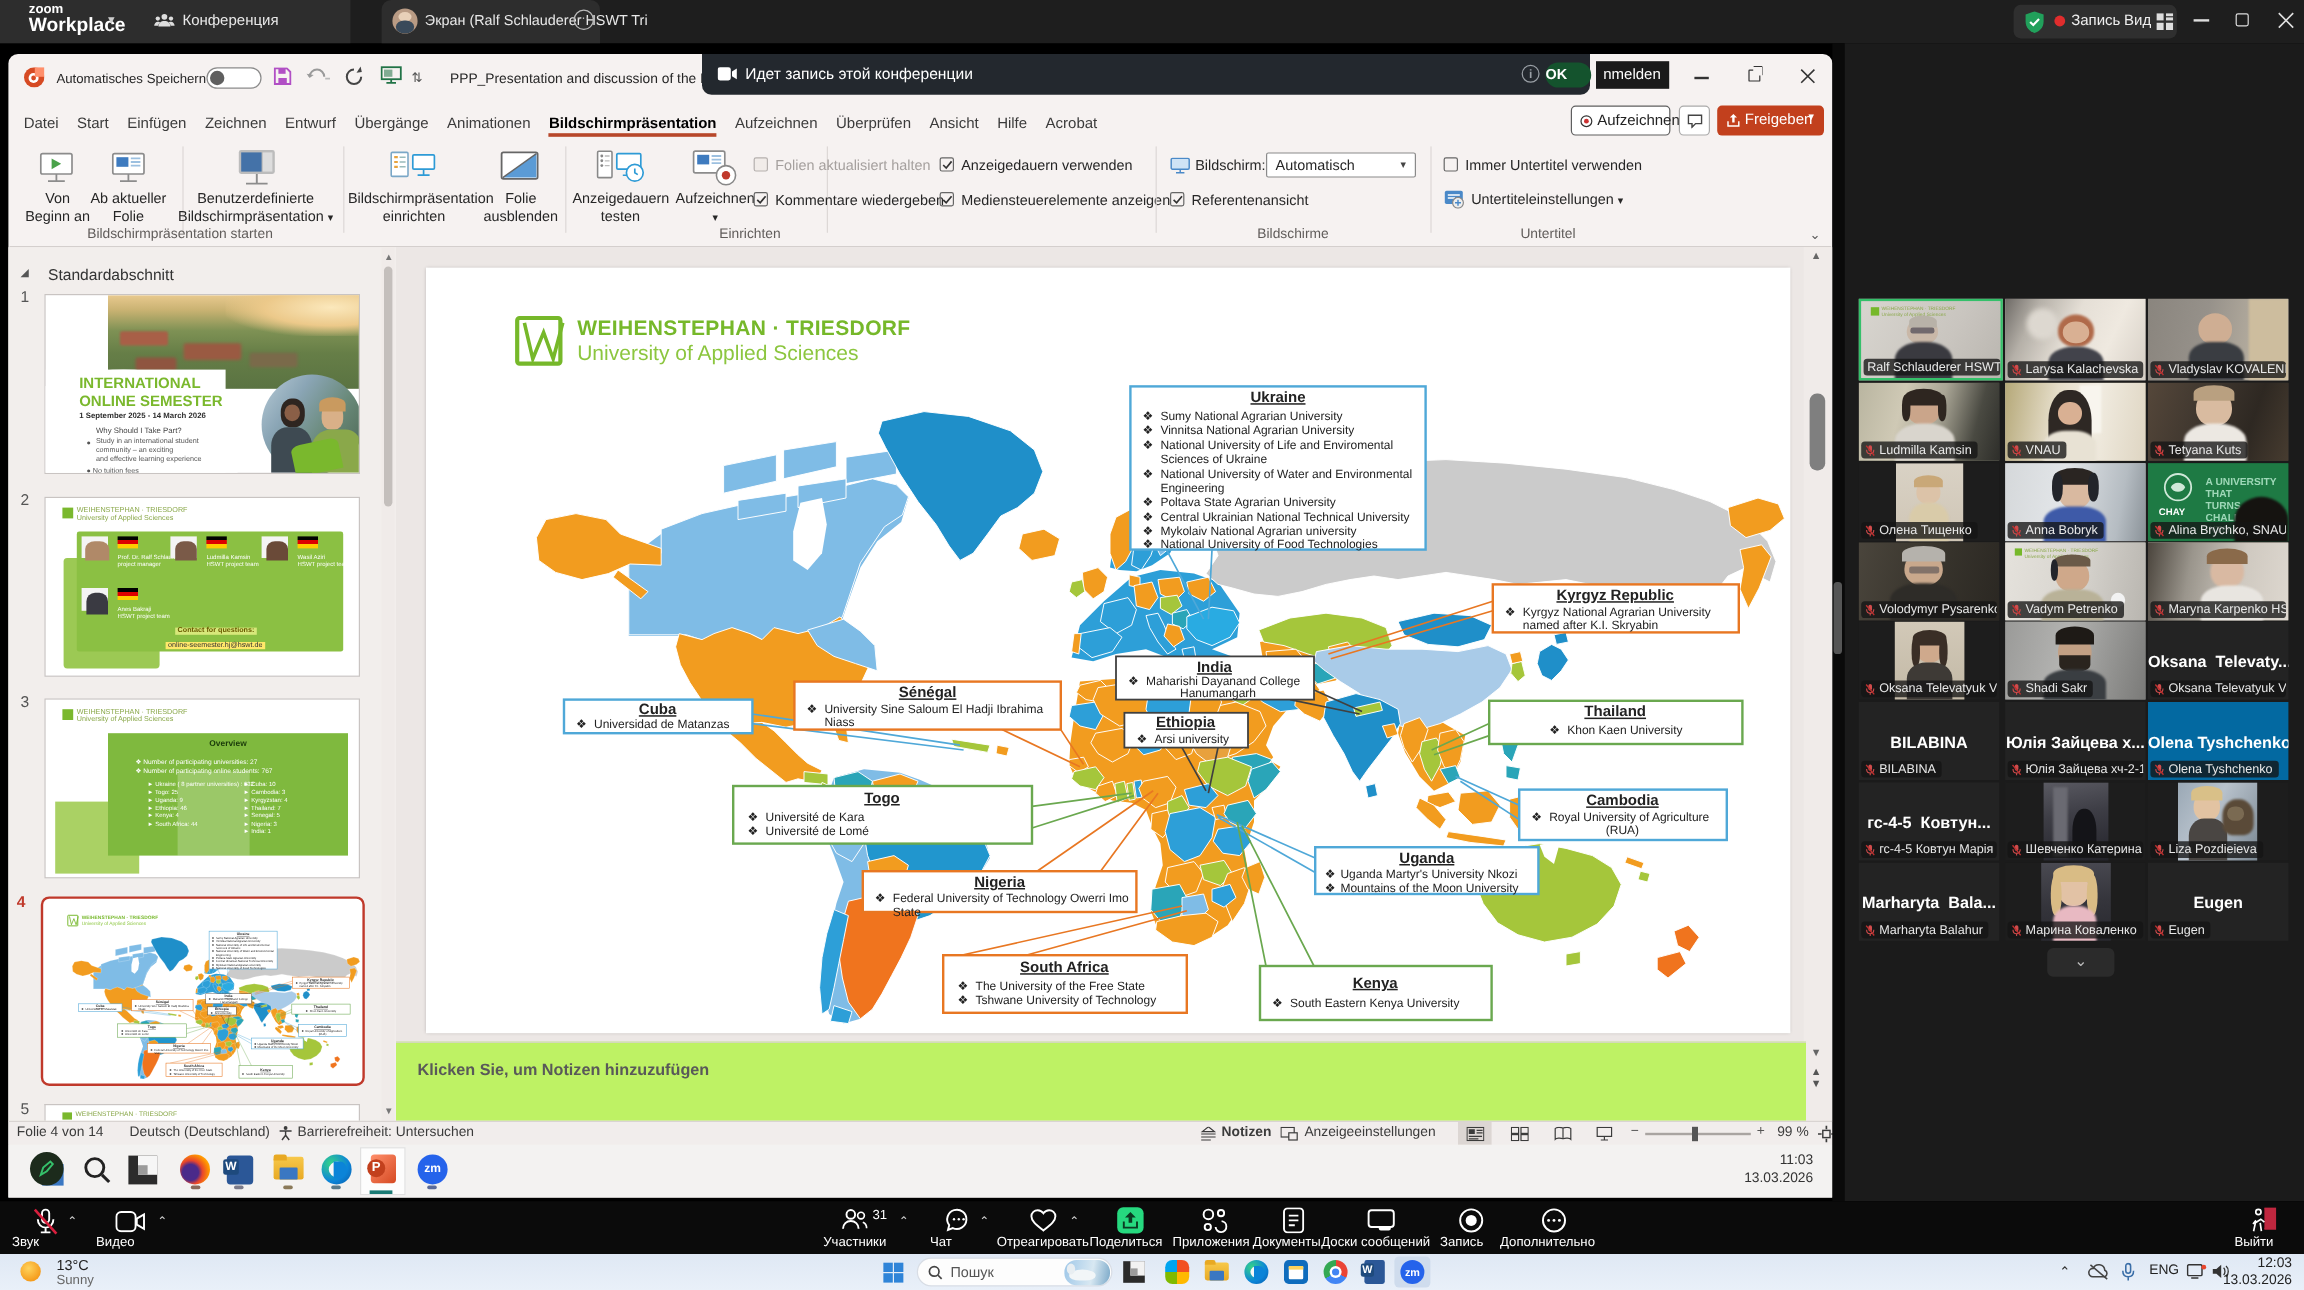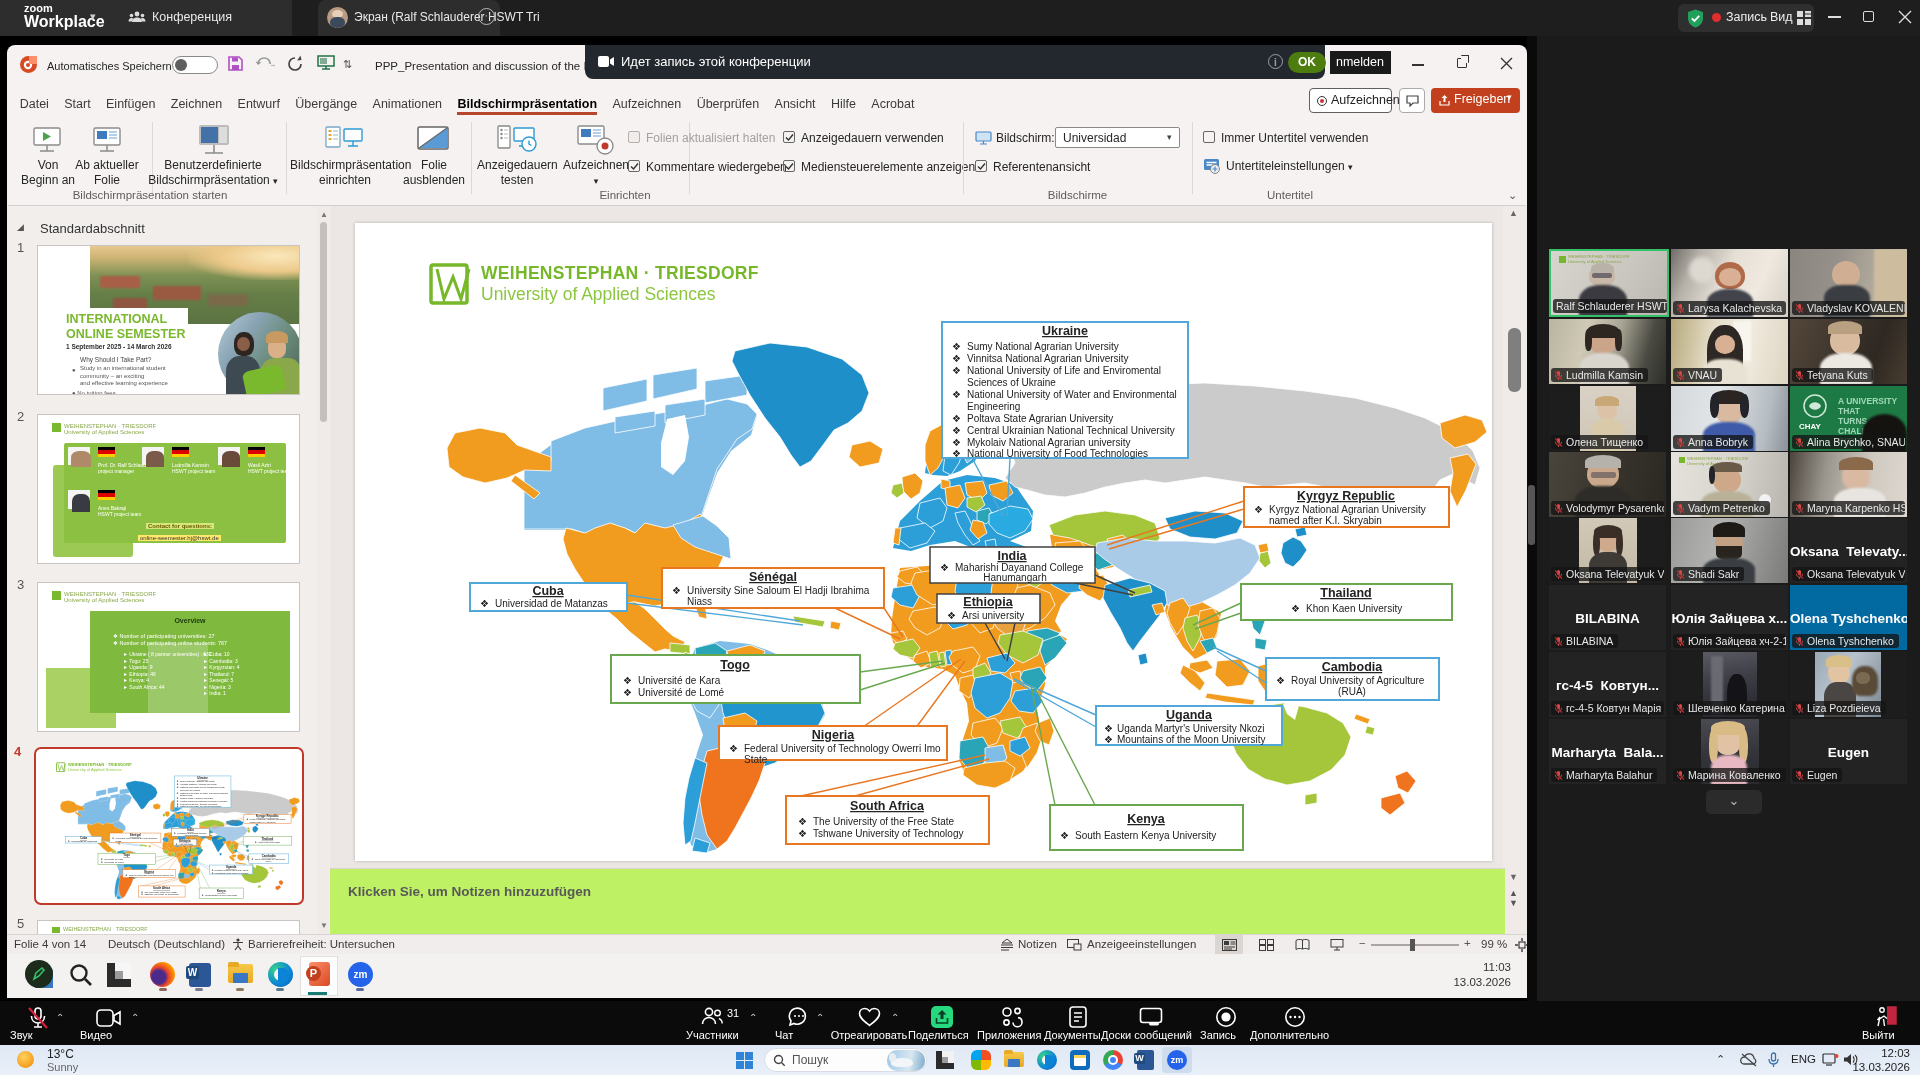--- a/index.html
+++ b/index.html
@@ -232,21 +232,21 @@
     </svg>
   <div class="abs ppttxt" style="left:801px;top:160px;font-size:12px;">Mediensteuerelemente anzeigen</div>
   <div class="abs" style="left:963px;top:122px;width:1px;height:72px;background:#ddd8d6;"></div>
 
   <svg class="abs" style="left:975px;top:131px;" width="17" height="14" viewBox="0 0 17 14">
       <rect x="1" y="1" width="15" height="9" rx="1" fill="#cfe3f5" stroke="#4a89c8" stroke-width="1.2"></rect>
       <path d="M8.5 10v3M5 13h7" stroke="#4a89c8" stroke-width="1.2"></path>
     </svg>
   <div class="abs ppttxt" style="left:996px;top:131px;font-size:12px;">Bildschirm:</div>
   <div class="abs" style="left:1055px;top:127px;width:125px;height:21px;background:#fff;border:1px solid #8a8a8a;border-radius:2px;">
-    <div class="abs ppttxt" style="left:7px;top:3px;font-size:12px;">Universidad</div>
+    <div class="abs ppttxt" style="left:7px;top:3px;font-size:12px;">Automatisch</div>
     <div class="abs" style="left:111px;top:4px;color:#444;font-size:9px;">▾</div>
   </div>
   <div class="abs" style="left:975px;top:160px;width:12px;height:12px;border:1.4px solid #666;border-radius:2px;"></div>
   <svg class="abs" style="left:977px;top:162px;" width="9" height="9" viewBox="0 0 9 9">
       <path d="M1 4.5 3.5 7 8 1.5" stroke="#333" stroke-width="1.4" fill="none"></path>
     </svg>
   <div class="abs ppttxt" style="left:993px;top:160px;font-size:12px;">Referentenansicht</div>
   <div class="abs" style="left:1192px;top:122px;width:1px;height:72px;background:#ddd8d6;"></div>
 
   <div class="abs" style="left:1203px;top:131px;width:12px;height:12px;border:1.4px solid #666;border-radius:2px;"></div>
@@ -662,21 +662,21 @@
   <div class="abs" style="left:101px;top:3px;">Deutsch (Deutschland)</div>
   <svg class="abs" style="left:224px;top:3px;" width="14" height="13" viewBox="0 0 14 13">
       <circle cx="7" cy="2" r="1.6" fill="#3b3b3b"></circle>
       <path d="M2 4.5h10M7 4v4M7 8l-3 4M7 8l3 4" stroke="#3b3b3b" stroke-width="1.2" fill="none"></path>
     </svg>
   <div class="abs" style="left:241px;top:3px;">Barrierefreiheit: Untersuchen</div>
   <svg class="abs" style="left:993px;top:4px;" width="14" height="12" viewBox="0 0 14 12">
       <path d="M7 0 12 4H2z" fill="none" stroke="#3b3b3b" stroke-width="1"></path>
       <path d="M1 6h12M1 8.5h12M1 11h8" stroke="#3b3b3b" stroke-width="1"></path>
     </svg>
-  <div class="abs" style="left:1011px;top:3px;">Notizen</div>
+  <div class="abs" style="left:1011px;top:3px;font-weight:bold;">Notizen</div>
   <svg class="abs" style="left:1060px;top:4px;" width="15" height="12" viewBox="0 0 15 12">
       <rect x="0.5" y="0.5" width="11" height="8" fill="none" stroke="#3b3b3b"></rect>
       <rect x="7" y="5" width="7" height="6" fill="#f1edec" stroke="#3b3b3b"></rect>
     </svg>
   <div class="abs" style="left:1080px;top:3px;text-align:right;">Anzeigeeinstellungen</div>
   <div class="abs" style="left:1208px;top:0px;width:28px;height:19px;background:#dcd6d3;"></div>
   <svg class="abs" style="left:1215px;top:4px;" width="15" height="12" viewBox="0 0 15 12">
       <rect x="0.5" y="0.5" width="14" height="11" fill="none" stroke="#3b3b3b"></rect>
       <rect x="2" y="2" width="5" height="4" fill="#3b3b3b"></rect>
       <path d="M8.5 3h5M8.5 5h5M2 8h11M2 10h8" stroke="#3b3b3b" stroke-width="1"></path>
@@ -751,21 +751,21 @@
   <div class="abs" style="right:16px;top:6px;color:#333;font-size:11.5px;text-align:right;line-height:15px;">11:03<br>13.03.2026</div>
 </div>
 
 <div id="notif" class="abs" style="left:585px;top:45px;width:740px;height:34px;background:#23282e;border-radius:0 0 8px 8px;">
   <svg class="abs" style="left:13px;top:9px;" width="17" height="15" viewBox="0 0 17 15">
       <rect x="0" y="2" width="11" height="11" rx="2" fill="#fff"></rect>
       <path d="M12 5.5 16 3v9l-4-2.5z" fill="#fff"></path>
     </svg>
   <div class="abs" style="left:36px;top:9px;color:#fff;font-size:13px;">Идет запись этой конференции</div>
   <div class="abs" style="left:683px;top:9px;width:15px;height:15px;border:1.3px solid #9aa0a6;border-radius:50%;color:#9aa0a6;font-size:10px;text-align:center;line-height:15px;font-weight:bold;">i</div>
-  <div class="abs" style="left:703px;top:7px;width:38px;height:21px;background:#4d7c0f;border-radius:11px;color:#fff;font-size:12px;font-weight:bold;text-align:center;line-height:21px;">OK</div>
+  <div class="abs" style="left:703px;top:7px;width:38px;height:21px;background:#14532d;border-radius:11px;color:#fff;font-size:12px;font-weight:bold;line-height:21px;">OK</div>
 </div>
 <div class="abs" style="left:1330px;top:51px;width:61px;height:23px;background:#1a1a1a;color:#fff;font-size:12.5px;line-height:23px;padding-left:6px;">nmelden</div>
 
 <div id="gallery">
 
   <div class="tile" style="left:12px;top:213px;width:120px;height:68px;border:2px solid #35c06a;background:#c9c6c0;">
     <div class="abs" style="left:0;top:0;width:100%;height:100%;background:linear-gradient(120deg,#d8d5cf 0%,#c9c5bf 60%,#b9b5af 100%);"></div>
     <div class="abs" style="left:8px;top:5px;width:7px;height:7px;background:#76b82a;"></div>
     <div class="abs" style="left:17px;top:4px;color:#8aa84a;font-size:4px;line-height:4.5px;">WEIHENSTEPHAN · TRIESDORF<br>University of Applied Sciences</div>
     <div class="abs" style="left:38px;top:14px;width:26px;height:22px;border-radius:50% 50% 46% 46%;background:#c9b8a8;filter:blur(.6px);"></div>

